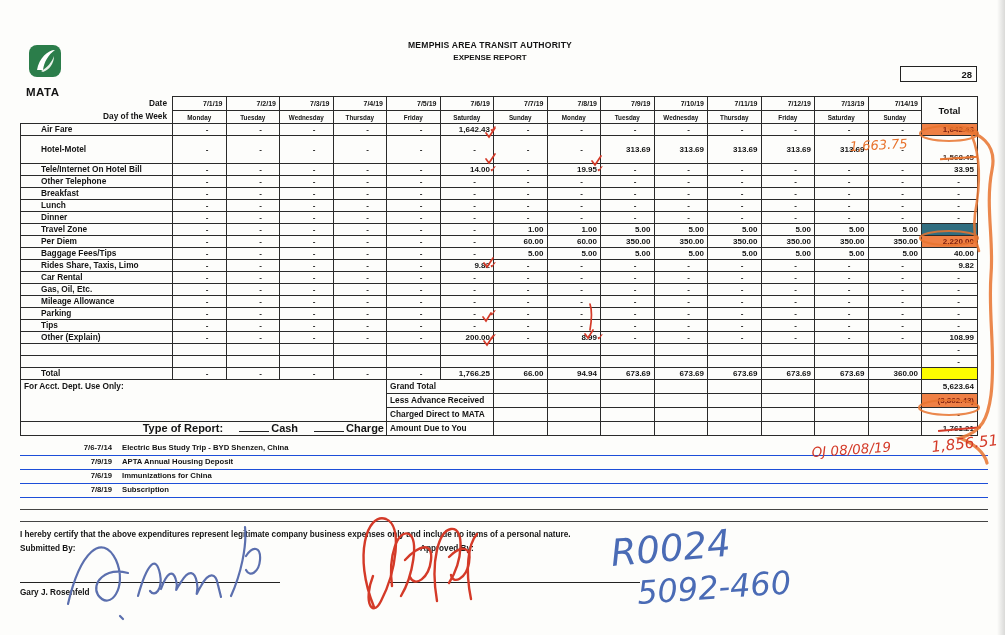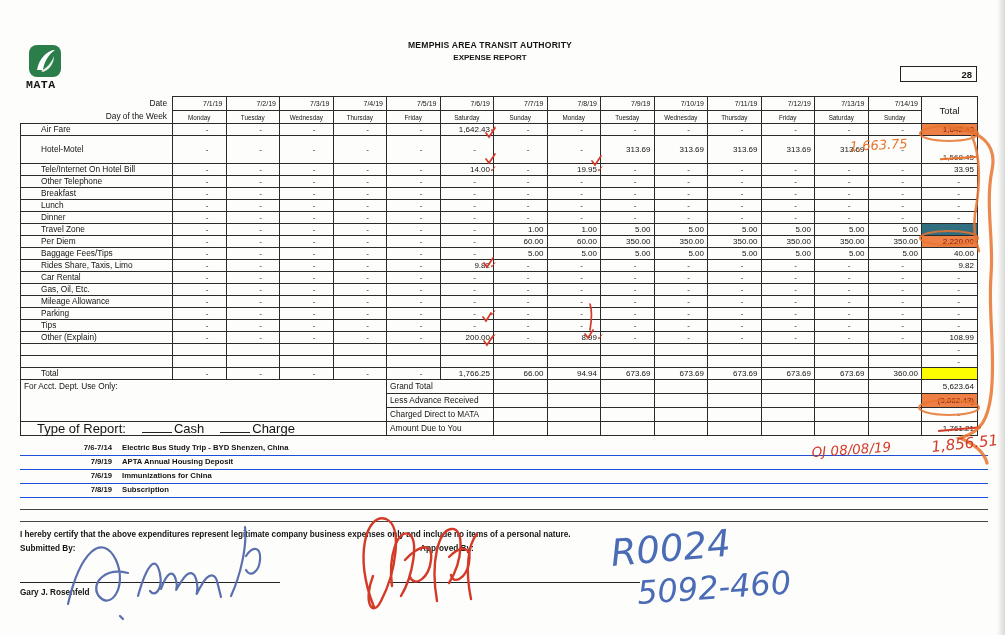--- a/index.html
+++ b/index.html
@@ -2,34 +2,34 @@
 <html><head>
 <meta charset="utf-8">
 <style>
   html,body{margin:0;padding:0;background:#ffffff;}
   .sheet{position:relative;width:1005px;height:635px;background:#fdfdfb;
          font-family:"Liberation Sans",sans-serif;color:#141414;overflow:hidden;}
 
   
   .logo{position:absolute;left:26px;top:44px;width:70px;}
   .logo-mark{display:block;margin-left:2px;}
-  .logo-text{font-weight:bold;font-size:11.5px;letter-spacing:.5px;margin-top:0;font-family:Liberation Mono, monospace;}
+  .logo-text{font-weight:bold;font-size:11.5px;letter-spacing:.5px;margin-top:8px;}
 
   
   .title{position:absolute;left:290px;top:40px;width:400px;text-align:center;font-weight:bold;}
   .title .t1{font-size:8.6px;letter-spacing:.2px;text-align:center;}
   .title .t2{font-size:8px;margin-top:3px;}
 
   
   .pagebox{position:absolute;left:900px;top:66px;width:77px;height:16px;border:1px solid #222;
            box-sizing:border-box;font-size:9.5px;font-weight:bold;text-align:right;padding:2px 4px 0 0;}
 
   
   table.exp{position:absolute;left:20px;top:96px;width:957px;border-collapse:collapse;
-            table-layout:fixed;font-weight:normal;}
+            table-layout:fixed;font-weight:bold;}
   .exp td{border:1px solid #2a2a2a;padding:0 2px;height:12px;line-height:11px;font-size:8px;
           white-space:nowrap;overflow:visible;box-sizing:border-box;}
   .exp td.no-b{border:none;background:transparent;}
   .exp td.h-side{font-size:8.3px;text-align:right;padding-right:5px;}
   .exp td.h-date{font-size:7px;text-align:right;height:14px;padding-right:3px;}
   .exp td.h-day{font-size:6.3px;text-align:center;height:13px;}
   .exp td.h-total{font-size:9.5px;text-align:center;vertical-align:middle;}
   .exp td.c-label{font-size:8.3px;text-align:left;padding-left:20px;overflow:hidden;}
   .exp td.c-num{text-align:right;padding-right:3px;position:relative;}
   .exp td.c-tot{text-align:right;padding-right:3px;position:relative;}
@@ -43,21 +43,21 @@
   .redstruck{position:relative;display:inline-block;}
   .redstruck::after{content:"";position:absolute;left:-5px;right:-7px;top:5px;
         border-top:2px solid #d43a28;transform:rotate(-5deg);}
   .chk{position:absolute;right:-4px;top:0;color:#d43a28;font-size:9px;font-style:normal;z-index:4;}
 
   
   .exp td.acct-left{vertical-align:top;text-align:left;font-size:8.3px;padding:1px 0 0 3px;}
   .exp td.acct-lbl{text-align:left;font-size:8.3px;padding-left:3px;height:13px;}
   .exp td.acct-empty{height:13px;}
   .exp td.acct-val{text-align:right;font-size:8px;padding-right:3px;height:14px;}
-  .exp td.acct-type{font-size:13px;text-align:left;padding-left:16px;height:13px;}
+  .exp td.acct-type{font-size:11px;text-align:right;padding-left:16px;height:13px;}
   .blank{display:inline-block;width:30px;border-bottom:1px solid #222;height:8px;margin:0 2px 0 16px;}
 
   
   .purpose{position:absolute;left:20px;top:442px;width:968px;font-weight:bold;}
   .p-head{font-size:8.2px;line-height:11px;}
   .p-head .lead{font-weight:bold;}
   .p-line{display:flex;border-bottom:1px solid #1d4ed8;height:13px;line-height:12px;}
   .p-date{width:92px;text-align:right;padding-right:10px;font-size:7.7px;flex:none;}
   .p-desc{font-size:7.7px;}
   .p-blank{border-bottom:1px solid #444;height:11px;}

